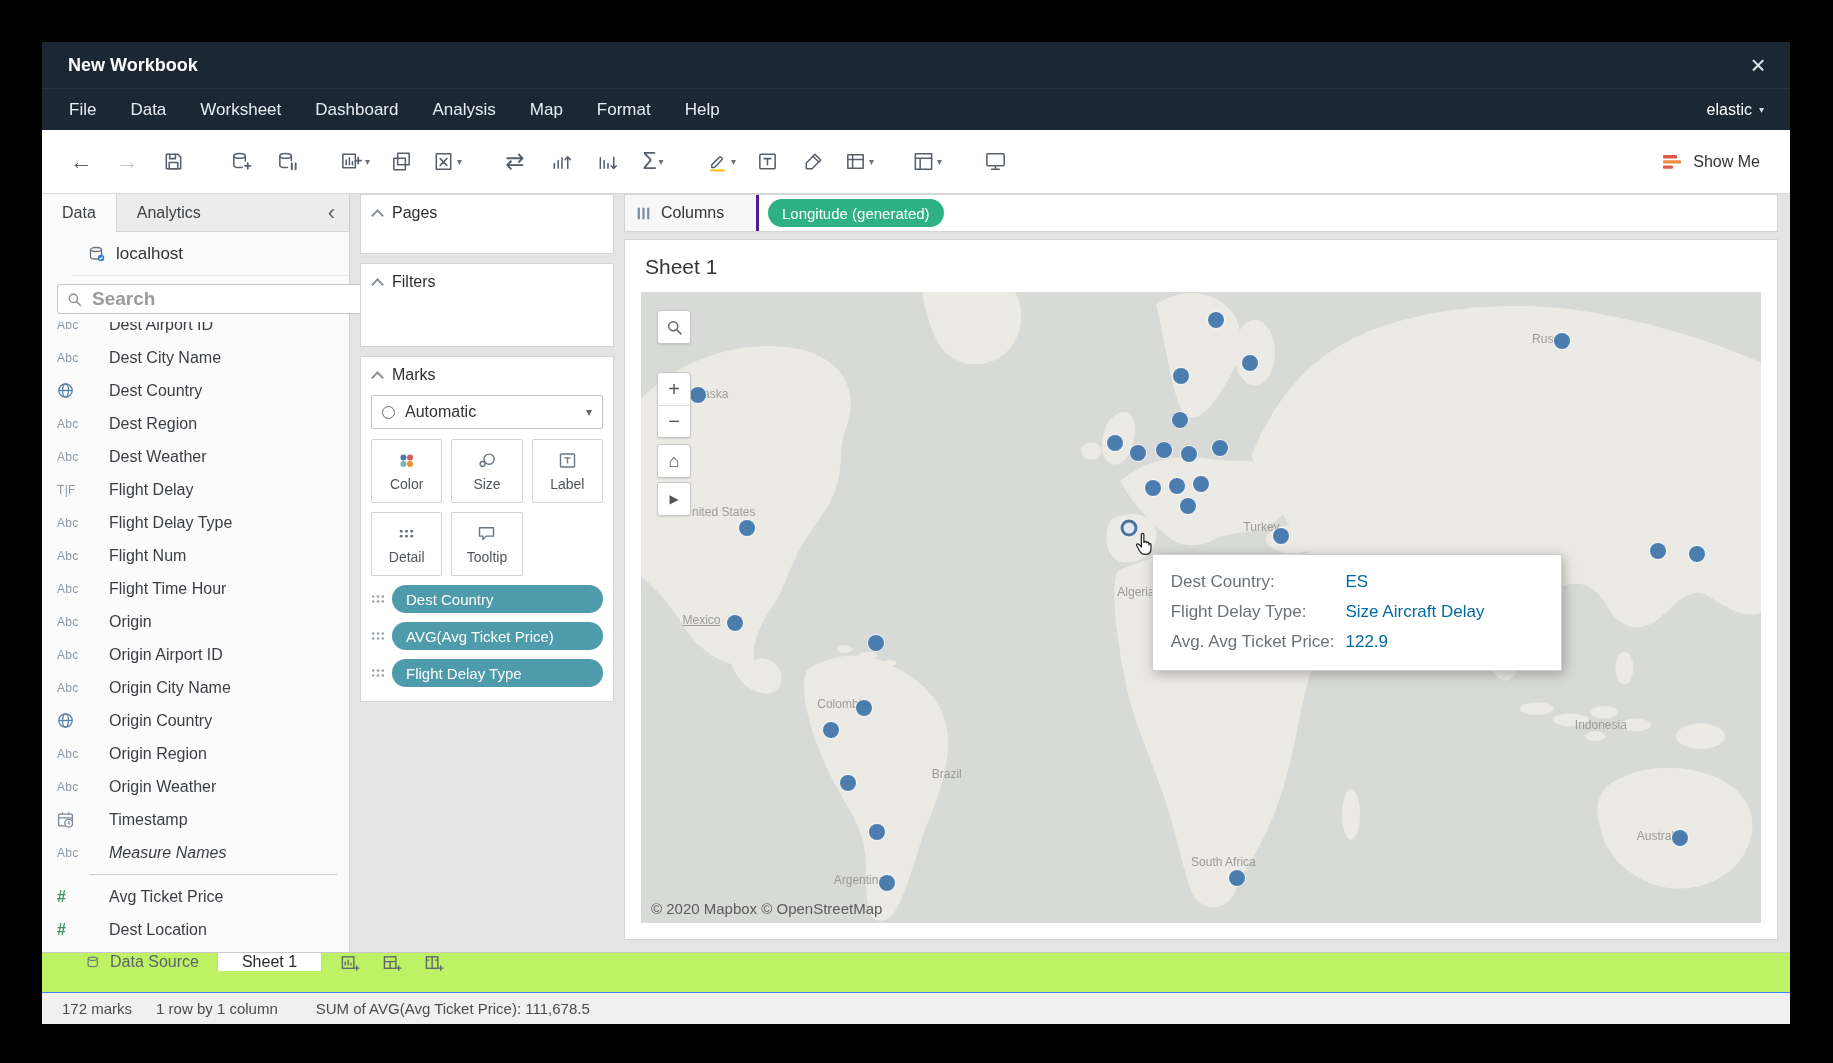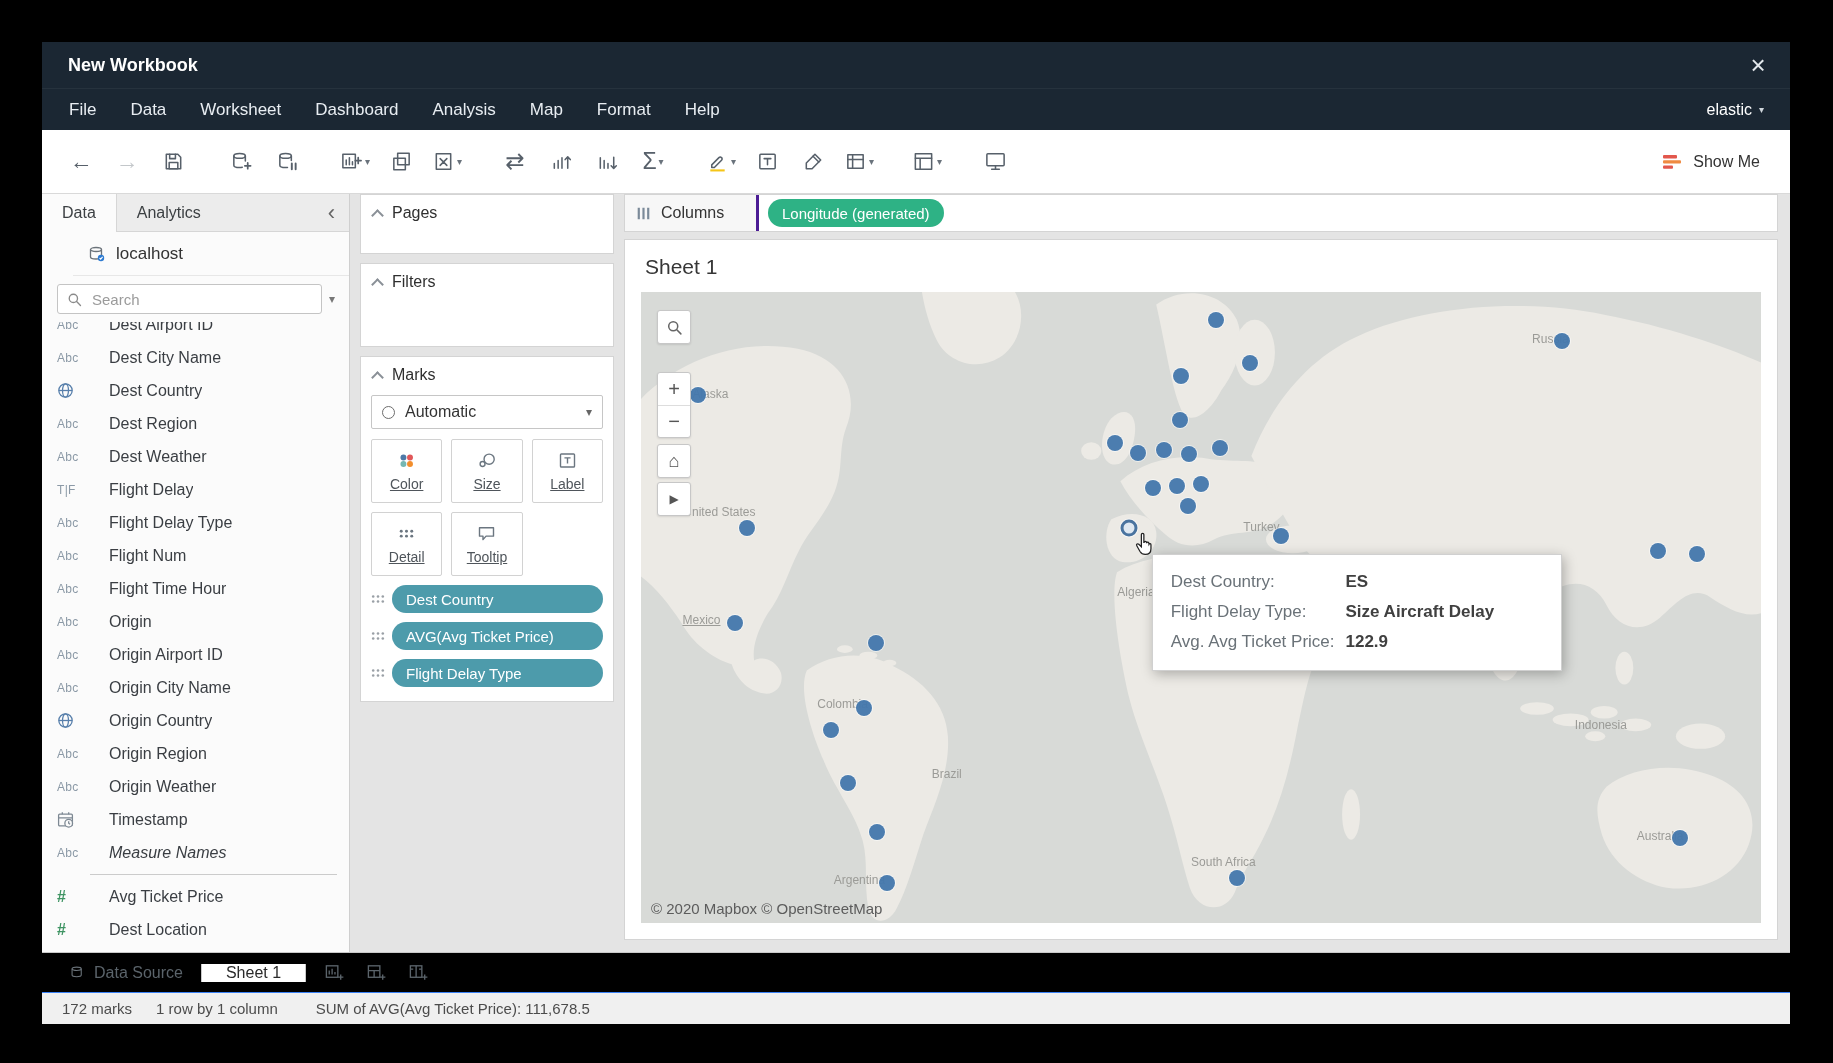--- a/index.html
+++ b/index.html
@@ -30,21 +30,21 @@
   .main{flex:1;display:flex;background:#e4e4e4;min-height:0;}
   
   .data-pane{width:308px;flex:none;background:#fbfbfb;border-right:1px solid #cfcfcf;display:flex;flex-direction:column;min-height:0;}
   .pane-tabs{height:38px;flex:none;display:flex;align-items:stretch;background:#ececec;border-bottom:1px solid #d6d6d6;}
   .ptab{padding:0 20px;display:flex;align-items:center;font-size:16px;color:#3c4043;}
   .ptab.active{background:#fbfbfb;border-right:1px solid #d6d6d6;margin-bottom:-1px;}
   .pane-collapse{margin-left:auto;padding:0 14px;display:flex;align-items:center;color:#666;font-size:22px;}
   .connection{height:44px;flex:none;display:flex;align-items:center;gap:10px;padding:0 15px;font-size:17px;color:#333;border-bottom:1px solid #e7e7e7;margin-left:31px;}
   .searchrow{height:46px;flex:none;display:flex;align-items:center;gap:7px;padding:0 10px 0 15px;}
   .searchbox{flex:1;height:30px;border:1px solid #c4c4c4;border-radius:3px;background:#fff;display:flex;align-items:center;gap:8px;padding:0 9px;}
-  .searchbox input{border:none;outline:none;flex:1;font-size:15px;color:#333;font-family:inherit;background:transparent;min-width:0;}
+  .searchbox input{border:none;outline:none;flex:1;font-size:19px;color:#333;font-family:inherit;background:transparent;min-width:0;font-weight:bold;}
   .searchbox input::placeholder{color:#9b9b9b;}
   .search-caret{color:#777;font-size:12px;padding-right:4px;}
   .fields{flex:1;overflow:hidden;background:#fbfbfb;}
   .field-row{height:33px;display:flex;align-items:center;gap:16px;padding:0 8px 0 15px;}
   .fields .field-row:first-child{margin-top:-14px;}
   .fi{width:36px;flex:none;font-size:12px;color:#8b99a6;letter-spacing:.3px;}
   .fi-hash{font-size:16px;color:#3f9463;font-weight:bold;}
   .fi-wrap{width:36px;flex:none;display:flex;align-items:center;}
   .f-label{font-size:16px;color:#3a3e43;white-space:nowrap;overflow:hidden;}
   .f-label.italic{font-style:italic;}
@@ -54,21 +54,21 @@
   .card{background:#fff;border:1px solid #d4d4d4;margin-bottom:9px;}
   .card-h{height:36px;display:flex;align-items:center;gap:10px;padding:0 12px;font-size:16px;color:#2f2f2f;}
   .chev{width:9px;height:9px;border-left:2px solid #8a9097;border-top:2px solid #8a9097;transform:rotate(45deg);margin-top:4px;flex:none;}
   .card.pages{height:60px;}
   .card.filters{height:84px;}
   .marks-body{padding:2px 10px 14px;}
   .marktype{height:34px;border:1px solid #c6c6c6;border-radius:2px;background:#fff;display:flex;align-items:center;gap:10px;padding:0 10px;font-size:16px;color:#333;margin-bottom:10px;}
   .mt-circle{width:13px;height:13px;border:1.5px solid #6d6d6d;border-radius:50%;flex:none;}
   .mt-caret{margin-left:auto;color:#666;font-size:12px;}
   .mbtn-grid{display:grid;grid-template-columns:repeat(3,1fr);gap:9px;margin-bottom:2px;}
-  .mbtn{height:64px;border:1px solid #d2d2d2;border-radius:2px;background:#fff;display:flex;flex-direction:column;align-items:center;justify-content:center;gap:5px;font-size:14px;color:#4f555b;text-decoration:underline;}
+  .mbtn{height:64px;border:1px solid #d2d2d2;border-radius:2px;background:#fff;display:flex;flex-direction:column;align-items:center;justify-content:center;gap:5px;font-size:14px;color:#4f555b;}
   .pill-row{display:flex;align-items:center;gap:7px;margin-top:9px;}
   .grip{flex:none;display:flex;}
   .pill{height:28px;border-radius:14px;color:#fff;font-size:15px;display:flex;align-items:center;padding:0 14px;white-space:nowrap;}
   .pill.teal{background:#4d9bab;flex:1;overflow:hidden;}
   .pill.green{background:#2eb285;}
   
   .sheet-col{flex:1;display:flex;flex-direction:column;padding:0 12px 12px 0;min-width:0;}
   .shelf{height:38px;flex:none;background:#fff;border:1px solid #d4d4d4;display:flex;align-items:stretch;margin-bottom:7px;}
   .shelf-label{width:134px;flex:none;display:flex;align-items:center;gap:9px;padding:0 10px;background:#f7f7f7;border-right:3px solid #4c1d95;color:#333;font-size:16px;}
   .shelf-body{flex:1;display:flex;align-items:center;padding:0 9px;}
@@ -83,25 +83,25 @@
   .mapbtn{position:absolute;left:16px;width:34px;height:34px;background:#fff;border:1px solid #c7c7c7;border-radius:3px;display:flex;align-items:center;justify-content:center;color:#555;box-shadow:0 1px 2px rgba(0,0,0,.1);z-index:4;}
   #map-search{top:18px;}
   .zoomstack{position:absolute;left:16px;top:80px;width:34px;background:#fff;border:1px solid #c7c7c7;border-radius:3px;box-shadow:0 1px 2px rgba(0,0,0,.1);z-index:4;}
   .zbtn{height:32px;display:flex;align-items:center;justify-content:center;font-size:20px;color:#555;}
   .zbtn + .zbtn{border-top:1px solid #ddd;}
   #map-home{top:152px;font-size:18px;}
   #map-pan{top:190px;font-size:12px;}
   .tooltip{position:absolute;left:45.6%;top:41.5%;width:36.6%;background:#fff;border:1px solid #d0d0d0;box-shadow:2px 3px 12px rgba(0,0,0,.28);padding:16px 18px;z-index:5;}
   .tt-grid{display:grid;grid-template-columns:47% 53%;row-gap:7px;font-size:17px;line-height:1.35;}
   .tt-label{color:#6a7278;}
-  .tt-value{color:#404040;font-weight:bold;}
+  .tt-value{color:#0369a1;font-weight:normal;}
   .cursor-hand{position:absolute;left:43.9%;top:38.1%;z-index:6;}
   .attribution{position:absolute;left:10px;bottom:6px;font-size:15px;color:#5c5c5c;z-index:3;}
   
-  .bottombar{height:40px;flex:none;background:#000000;border-top:1px solid #c9c9c9;display:flex;align-items:center;padding-left:10px;}
+  .bottombar{height:40px;flex:none;background:#bef264;border-top:1px solid #c9c9c9;display:flex;align-items:flex-start;padding-left:26px;}
   .ds-tab{display:flex;align-items:center;gap:9px;padding:0 18px;font-size:16px;color:#5b646b;}
   .sheet-tab{background:#fff;padding:0 24px;display:flex;align-items:center;font-size:16px;color:#2b2b2b;border-left:1px solid #c9c9c9;border-right:1px solid #c9c9c9;}
   .newtabs{display:flex;align-items:center;padding-left:8px;gap:2px;}
   .newtab-btn{width:40px;height:100%;display:flex;align-items:center;justify-content:center;color:#5b646b;}
   .statusbar{height:32px;flex:none;background:#f0f0f0;border-top:1px solid #3b82f6;display:flex;align-items:center;font-size:15px;color:#4c4c4c;padding-left:20px;}
   #status-1{margin-left:0;} #status-2{margin-left:24px;} #status-3{margin-left:38px;}
 </style>
 </head>
 <body>
 

